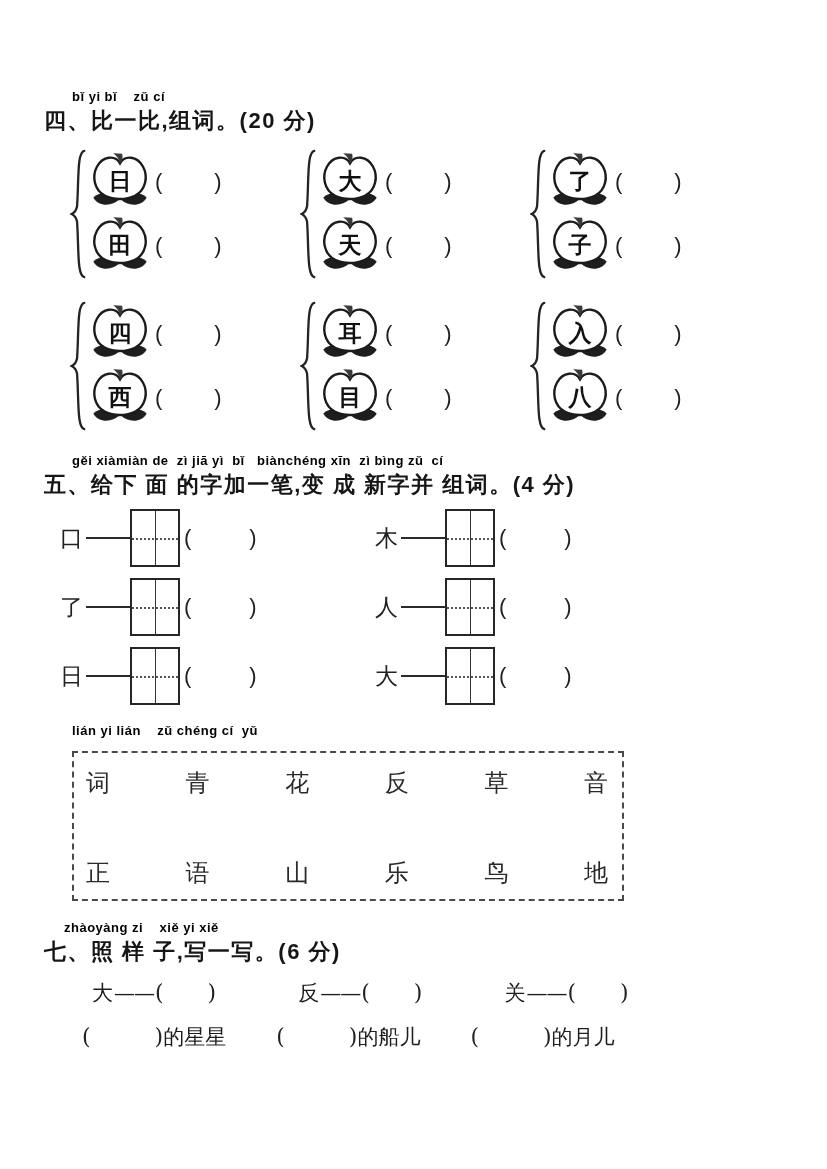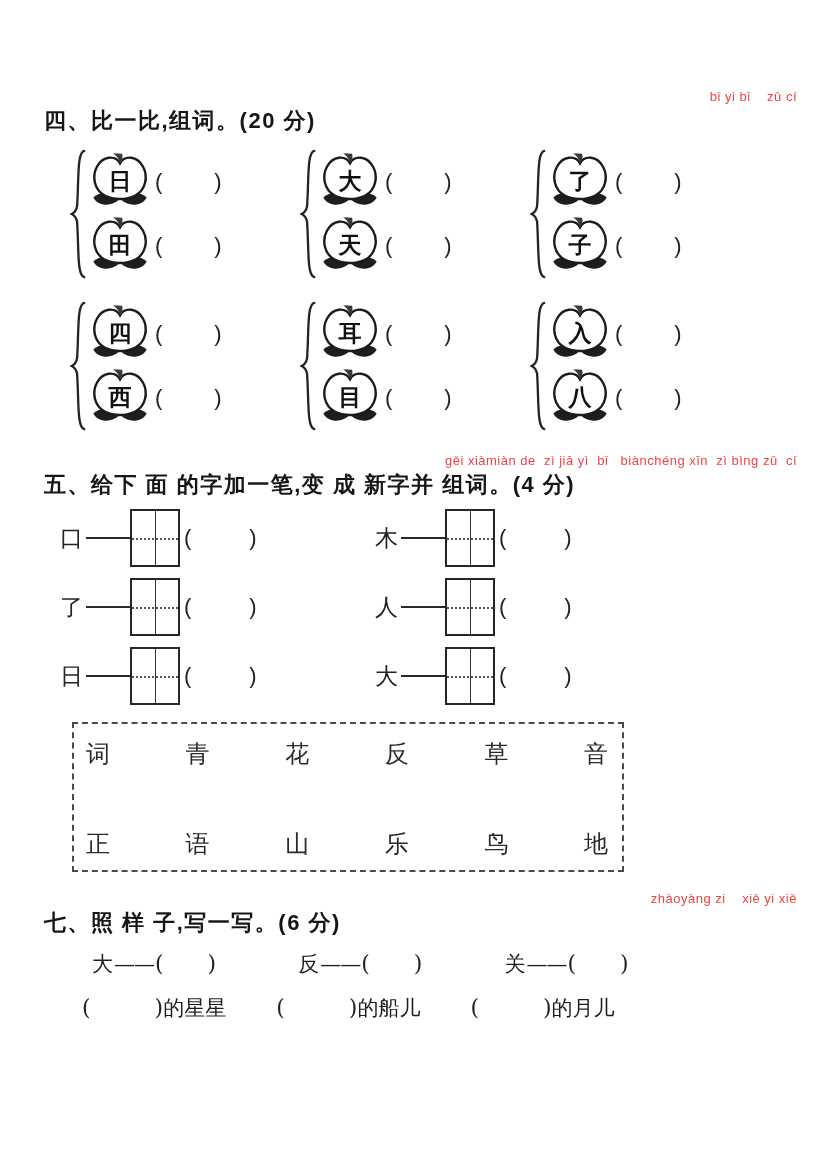--- a/index.html
+++ b/index.html
@@ -3,21 +3,21 @@
 <meta charset="utf-8">
 <style>
   html,body{margin:0;padding:0;}
   body{
     width:827px;height:1169px;background:#ffffff;color:#1d1d1d;
     font-family:"Liberation Sans", sans-serif;overflow:hidden;
   }
   .sheet{position:relative;width:827px;height:1169px;padding:88px 30px 0 44px;box-sizing:border-box;}
 
   
-  .pinyin{font-size:13px;font-weight:400;letter-spacing:.5px;white-space:pre;color:#ef4444;line-height:17px;text-align:right;}
+  .pinyin{font-size:13px;font-weight:700;letter-spacing:.5px;white-space:pre;color:#000000;line-height:17px;}
   .sec-title{margin:2px 0 0 0;font-size:22px;font-weight:700;letter-spacing:1.5px;line-height:27px;color:#161616;}
   .cn{font-family:"DejaVu Serif", serif;}
 
   
   .pairs-grid{margin:10px 0 0 26px;display:grid;grid-template-columns:repeat(3,230px);row-gap:12px;}
   .pair-cell{display:flex;align-items:center;}
   .brace{display:inline-flex;width:16px;height:140px;flex:0 0 16px;}
   .brace svg{width:16px;height:140px;}
   .pair-col{display:flex;flex-direction:column;gap:2px;margin-left:2px;}
   .peach-unit{display:flex;align-items:center;height:62px;}
@@ -373,20 +373,21 @@
             <i class="h"></i>
           </span>
         <span class="paren">(</span>
           <span class="gap-s5"></span>
           <span class="paren">)</span>
       </div>
     </div>
   </section>
 
   <section class="sec6">
+    <div class="pinyin" style="margin-left:28px">lián yi lián    zǔ chéng cí  yǔ</div>
 
     <div class="match-box">
       <div class="match-row">
         <span class="cn">词</span>
         <span class="cn">青</span>
         <span class="cn">花</span>
         <span class="cn">反</span>
         <span class="cn">草</span>
         <span class="cn">音</span>
       </div>
@@ -395,21 +396,21 @@
         <span class="cn">语</span>
         <span class="cn">山</span>
         <span class="cn">乐</span>
         <span class="cn">鸟</span>
         <span class="cn">地</span>
       </div>
     </div>
   </section>
 
   <section class="sec7">
-    <div class="pinyin" style="margin-left:44px">zhàoyàng zi    xiě yi xiě</div>
+    <div class="pinyin" style="margin-left:20px">zhàoyàng zi    xiě yi xiě</div>
     <h2 class="sec-title">七、照 样 子,写一写。(6 分)</h2>
 
     <div class="s7-blanks cn">
       <span class="s7-group">
         <span>大</span>
           <span class="s7-dash">——</span>
           <span class="paren">(</span>
           <span class="gap-s7a"></span>
           <span class="paren">)</span>
       </span>

